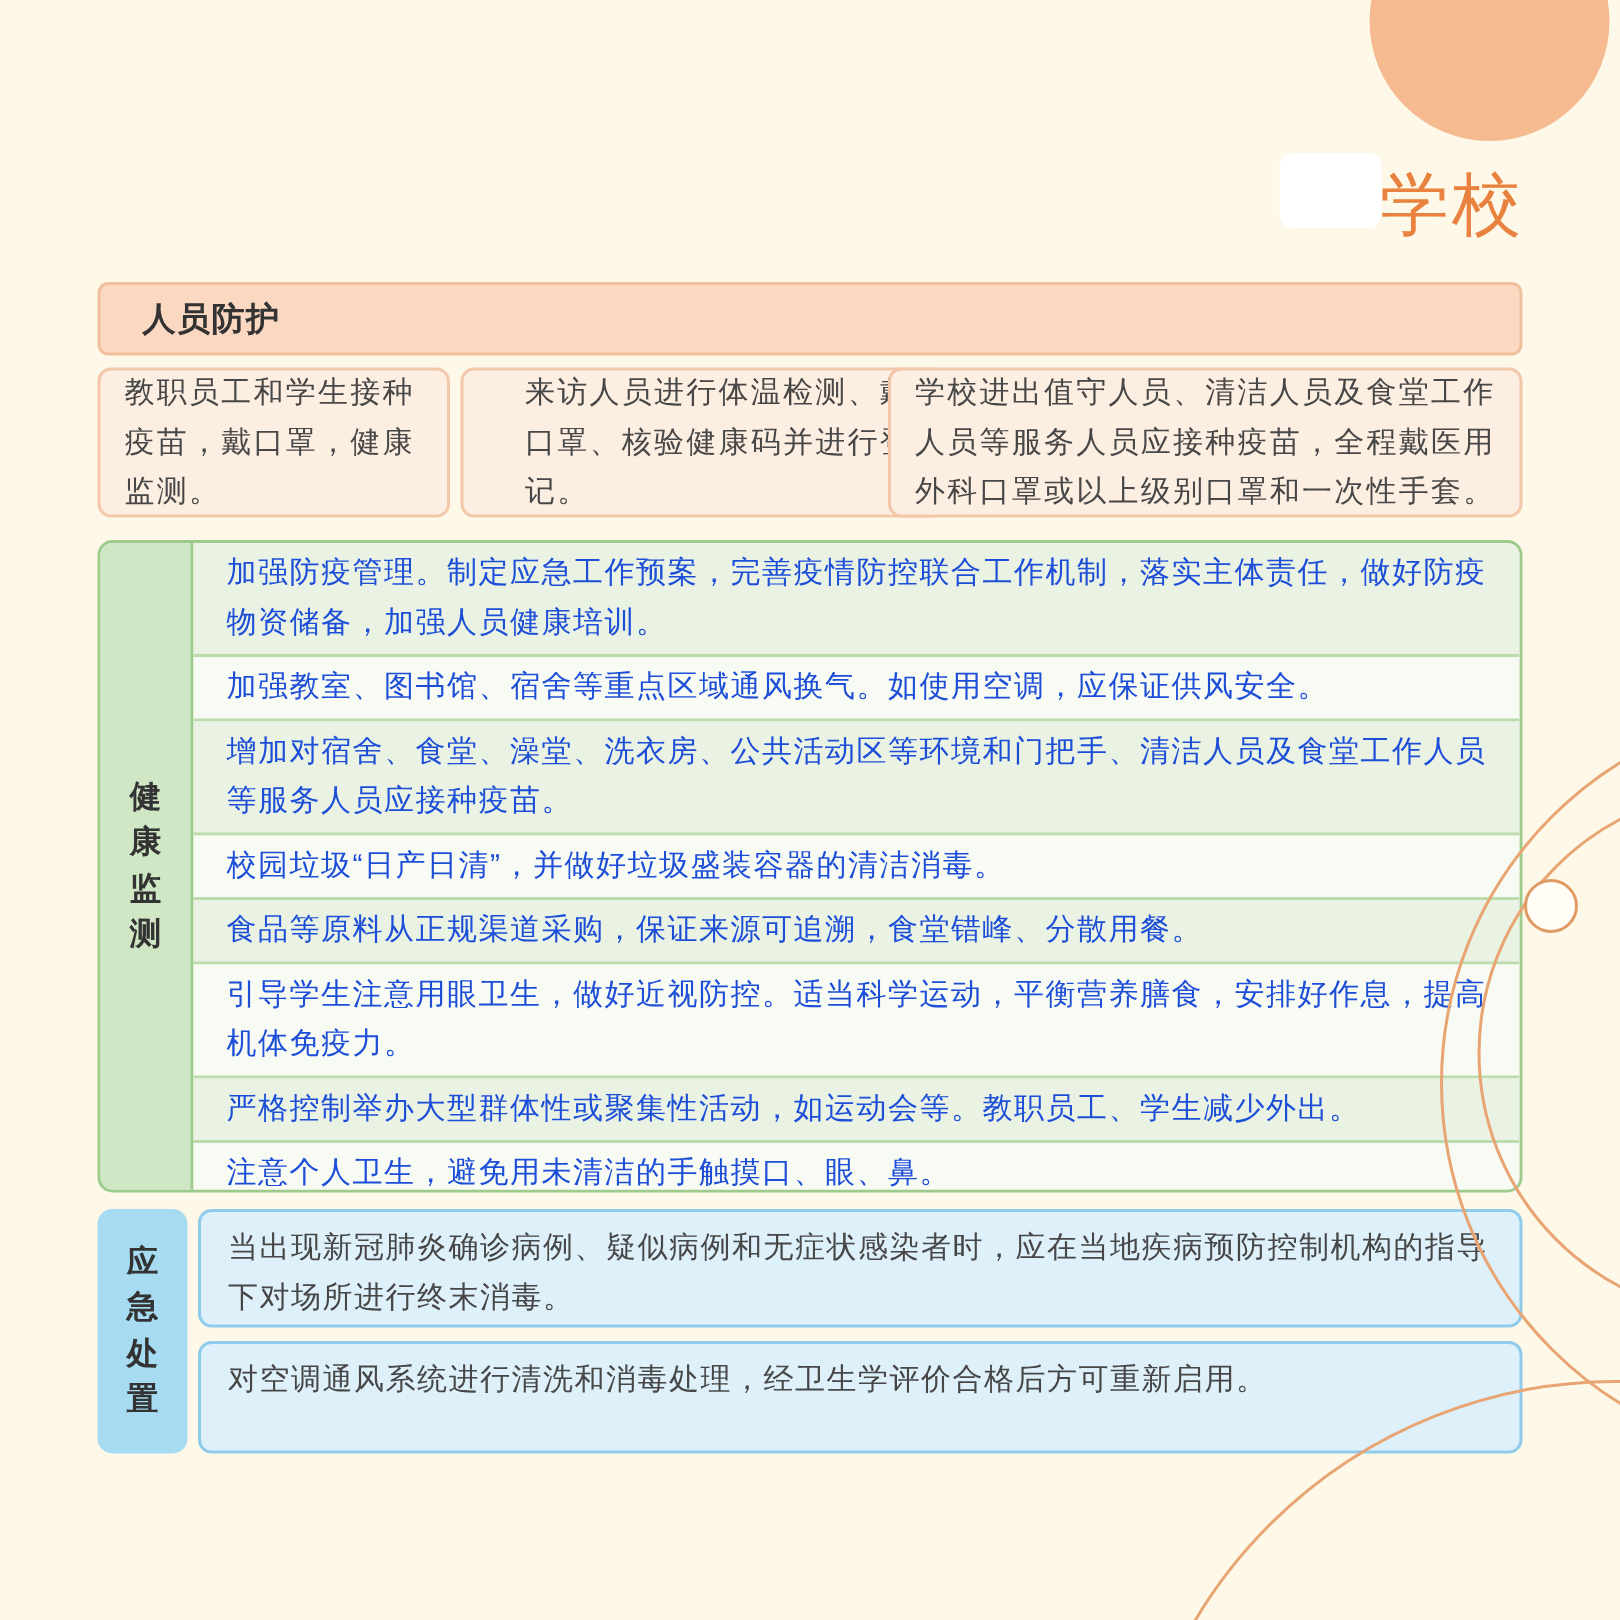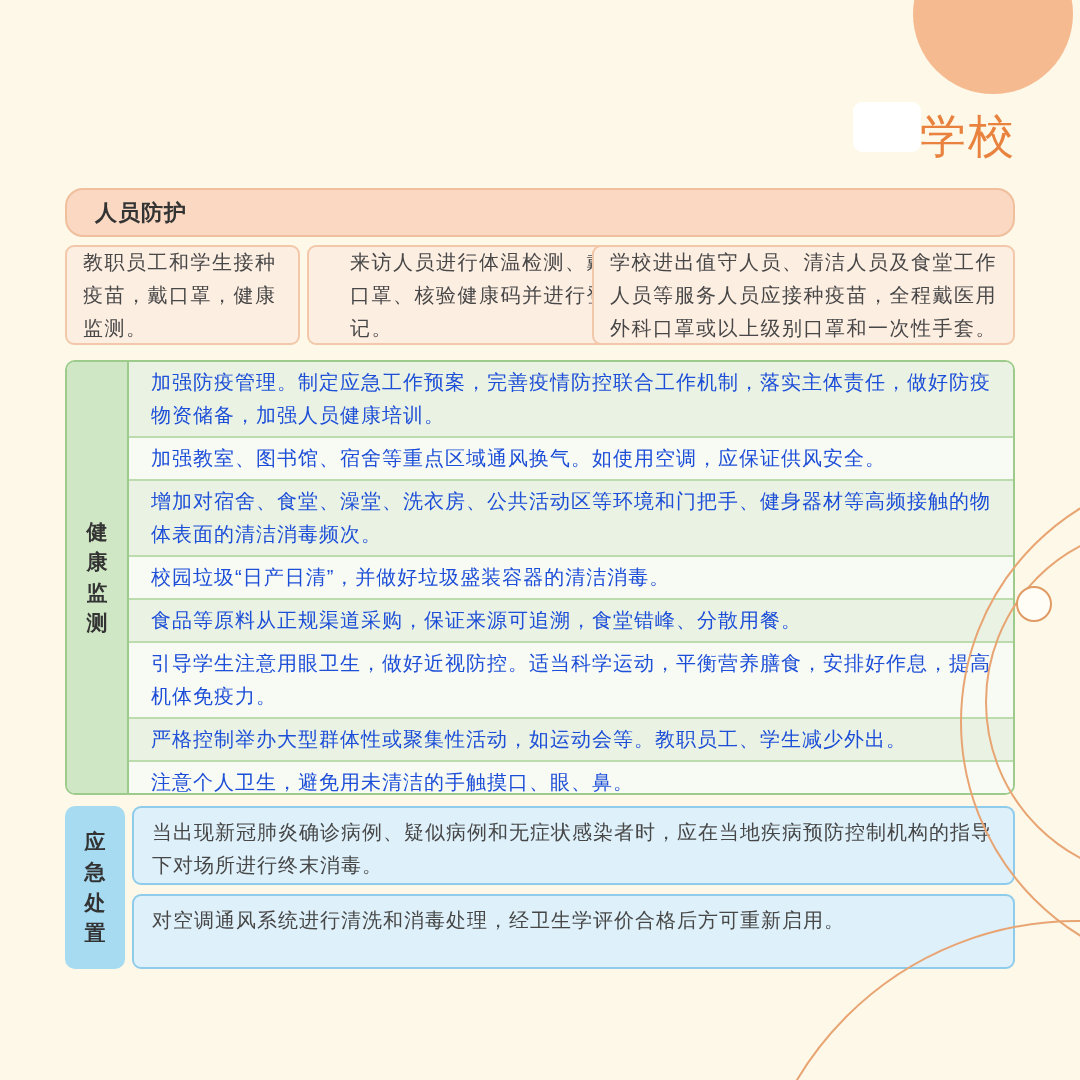--- a/index.html
+++ b/index.html
@@ -16,21 +16,21 @@
   .decor-dot{background:#fffdf6;border:2px solid #e09a63;z-index:3;}
   .white-patch{position:absolute;background:#ffffff;border-radius:9px;z-index:1;}
   
   .page-title{
     position:absolute;top:106px;right:64px;z-index:1;
     font-size:46px;font-weight:normal;color:#e8823e;letter-spacing:2px;
   }
   
   .p-header{
     position:absolute;left:65px;top:188px;width:950px;height:49px;z-index:1;
-    background:#fad8c2;border:2px solid #f0bf9e;border-radius:18px;
+    background:#fad8c2;border:2px solid #f0bf9e;border-radius:7px;
     box-sizing:border-box;display:flex;align-items:center;
     font-size:22px;font-weight:bold;color:#333;padding-left:28px;letter-spacing:1px;
   }
   .p-box{
     position:absolute;top:245px;height:100px;z-index:1;
     background:#fdeee2;border:2px solid #f3c7a9;border-radius:9px;
     box-sizing:border-box;display:flex;align-items:center;
     font-size:20px;line-height:33px;color:#474747;letter-spacing:1.5px;
     padding:10px 16px;
   }
@@ -106,21 +106,21 @@
     <span class="v-text">健康监测</span>
   </div>
   <div class="g-rows">
     <div class="g-row tint h2">
         <span>加强防疫管理。制定应急工作预案，完善疫情防控联合工作机制，落实主体责任，做好防疫物资储备，加强人员健康培训。</span>
       </div>
     <div class="g-row h1">
         <span>加强教室、图书馆、宿舍等重点区域通风换气。如使用空调，应保证供风安全。</span>
       </div>
     <div class="g-row tint h2">
-        <span>增加对宿舍、食堂、澡堂、洗衣房、公共活动区等环境和门把手、健身器材等高频接触的物体表面的清洁消毒频次。</span>
+        <span>增加对宿舍、食堂、澡堂、洗衣房、公共活动区等环境和门把手、清洁人员及食堂工作人员等服务人员应接种疫苗。</span>
       </div>
     <div class="g-row h1">
         <span>校园垃圾“日产日清”，并做好垃圾盛装容器的清洁消毒。</span>
       </div>
     <div class="g-row tint h1">
         <span>食品等原料从正规渠道采购，保证来源可追溯，食堂错峰、分散用餐。</span>
       </div>
     <div class="g-row h1">
         <span>引导学生注意用眼卫生，做好近视防控。适当科学运动，平衡营养膳食，安排好作息，提高机体免疫力。</span>
       </div>

